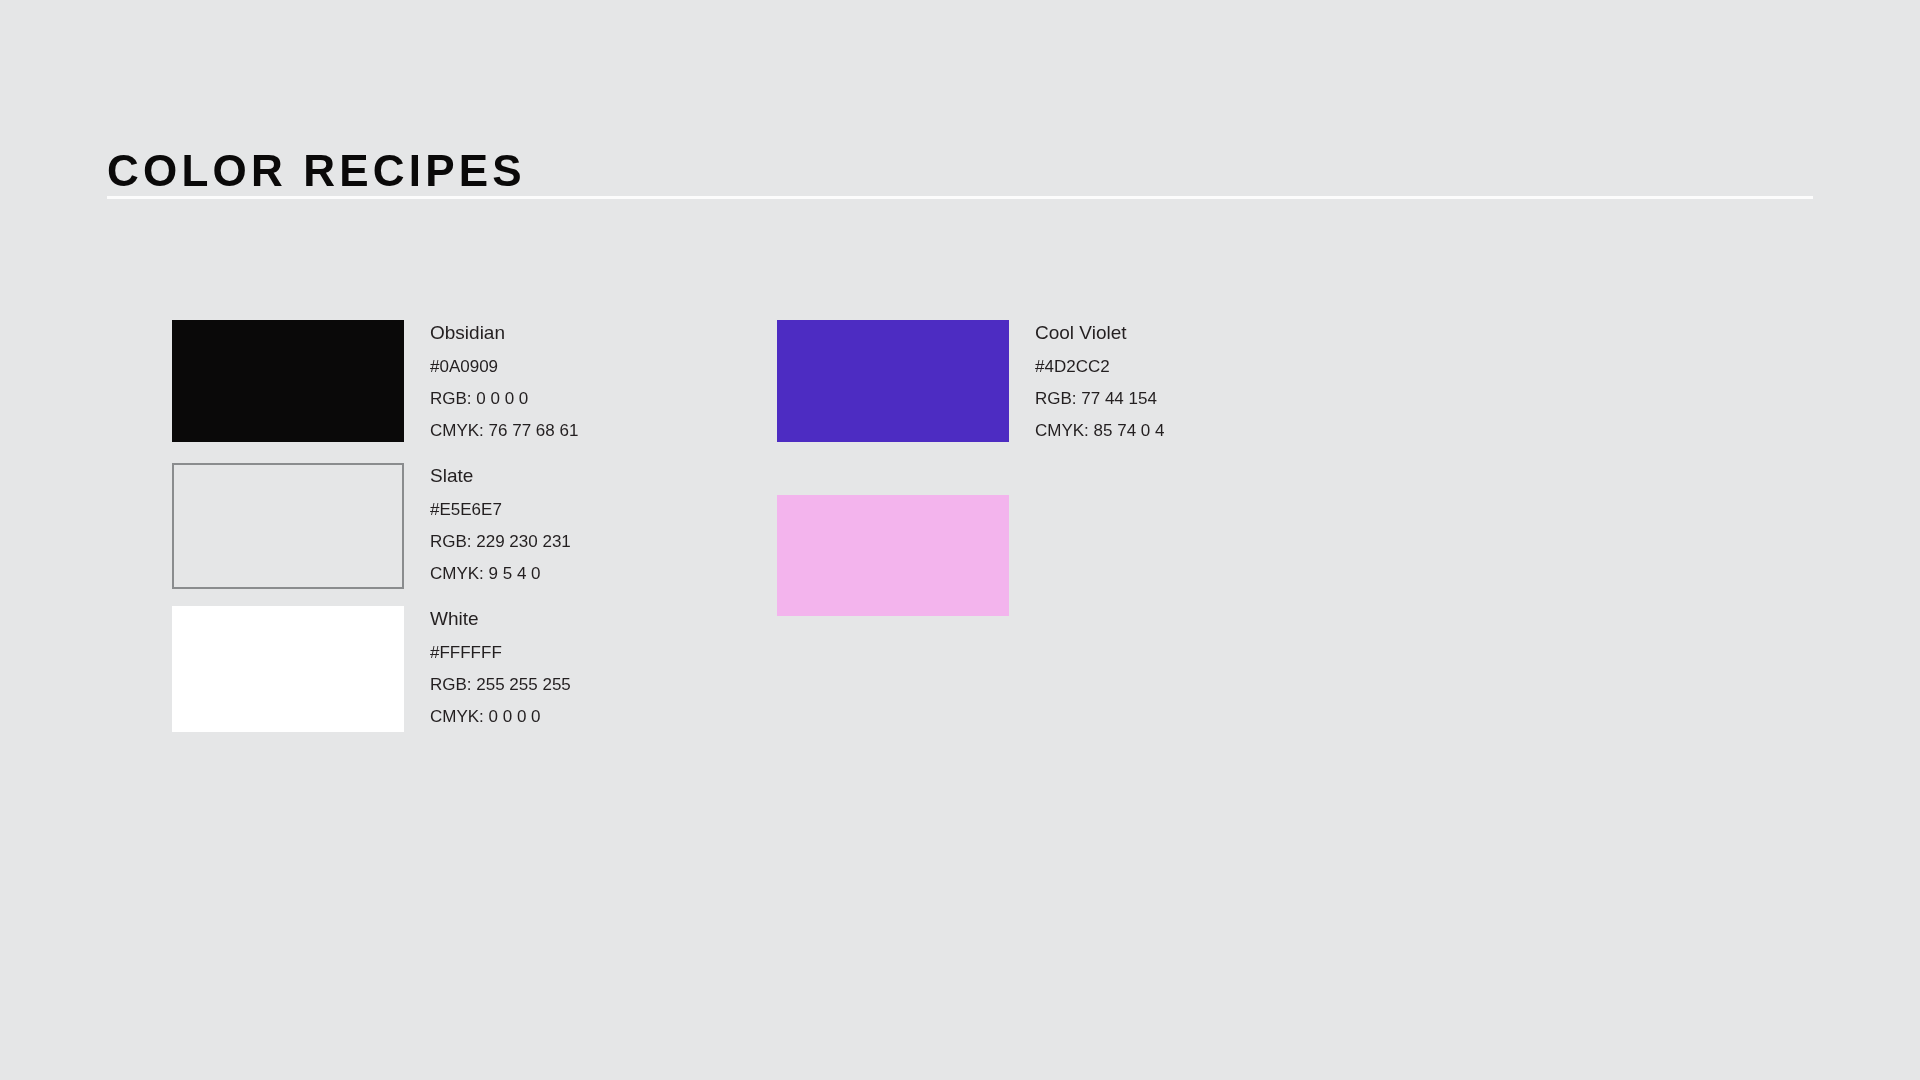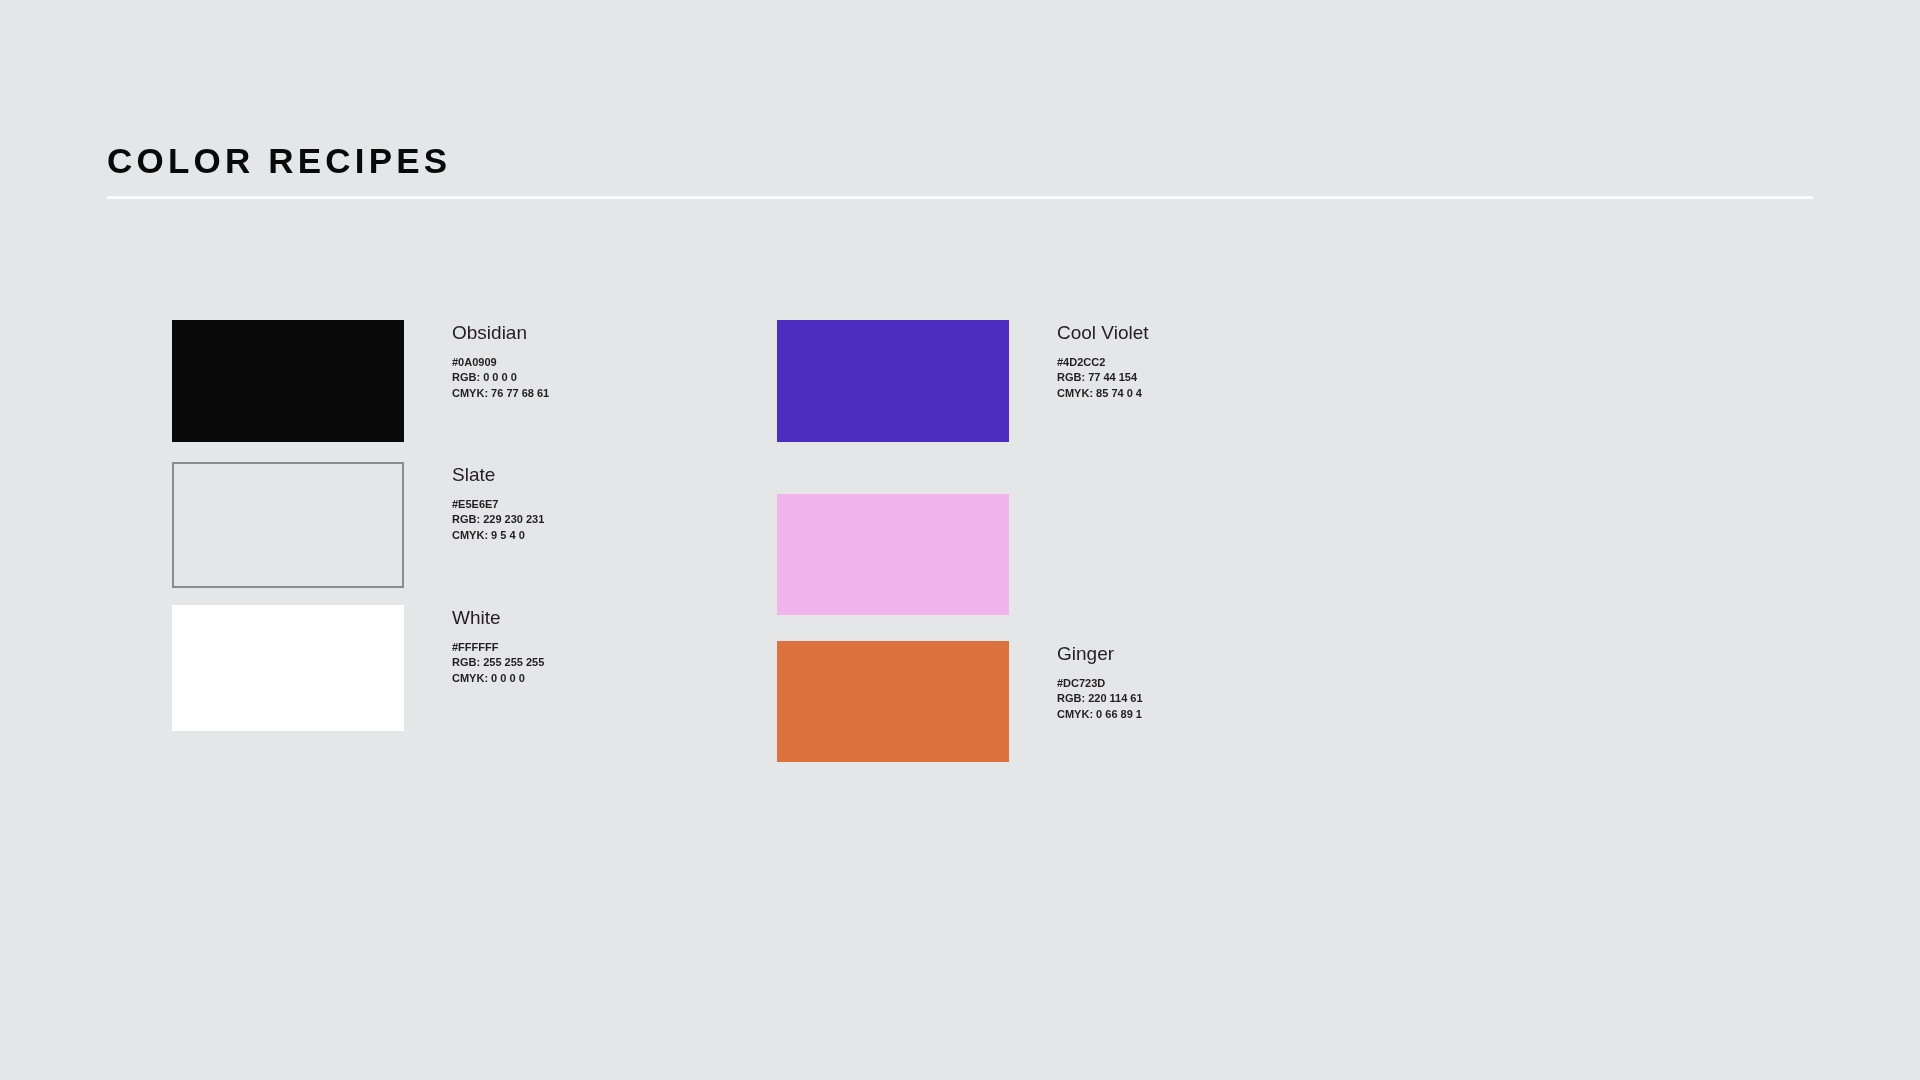--- a/index.html
+++ b/index.html
@@ -20,21 +20,21 @@
   .page {
     position: absolute;
     inset: 0;
   }
 
   
   .page-title {
     position: absolute;
     left: 107px;
     top: 120px;
-    font-size: 35px;
+    font-size: 44px;
     font-weight: 700;
     letter-spacing: 4.2px;
     color: #0a0909;
     line-height: 1;
     white-space: nowrap;
   }
 
   .title-rule {
     position: absolute;
     left: 107px;
@@ -67,39 +67,40 @@
   }
 
   .swatch-chip {
     flex: 0 0 auto;
     width: 232px;
     box-sizing: border-box;
   }
 
   .swatch-info {
     flex: 1 1 auto;
-    padding-left: 48px;
+    padding-left: 26px;
     padding-top: 2px;
   }
 
   .swatch-name {
     font-size: 19px;
     font-weight: 400;
     color: #231f20;
     line-height: 1.15;
     margin-bottom: 11px;
     white-space: nowrap;
   }
 
   .swatch-spec {
-    font-size: 11px;
-    font-weight: 700;
+    font-size: 17px;
+    font-weight: 400;
     color: #231f20;
     line-height: 1.42;
     white-space: nowrap;
+    margin-top: 8px;
   }
 
   
   .row-obsidian { margin-bottom: 0; }
   .row-obsidian .swatch-chip { height: 122px; }
 
   .row-slate .swatch-chip { height: 126px; }
   .row-white .swatch-chip { height: 126px; }
 
   
@@ -179,26 +180,17 @@
 
 
       <div class="gap-right-2"></div>
 
       <div class="swatch-row row-flamingo">
         <div class="swatch-chip" style="background: rgb(243, 180, 237);"></div>
       </div>
 
       <div class="gap-right-3"></div>
 
-      <div class="swatch-row row-ginger">
-        <div class="swatch-chip" style="background: rgb(220, 114, 61);"></div>
-        <div class="swatch-info">
-          <div class="swatch-name">Ginger</div>
-          <div class="swatch-spec">#DC723D</div>
-          <div class="swatch-spec">RGB: 220 114 61</div>
-          <div class="swatch-spec">CMYK: 0 66 89 1</div>
-        </div>
-      </div>
 
     </div>
 
   </div>
 </div>
 
 </body></html>

